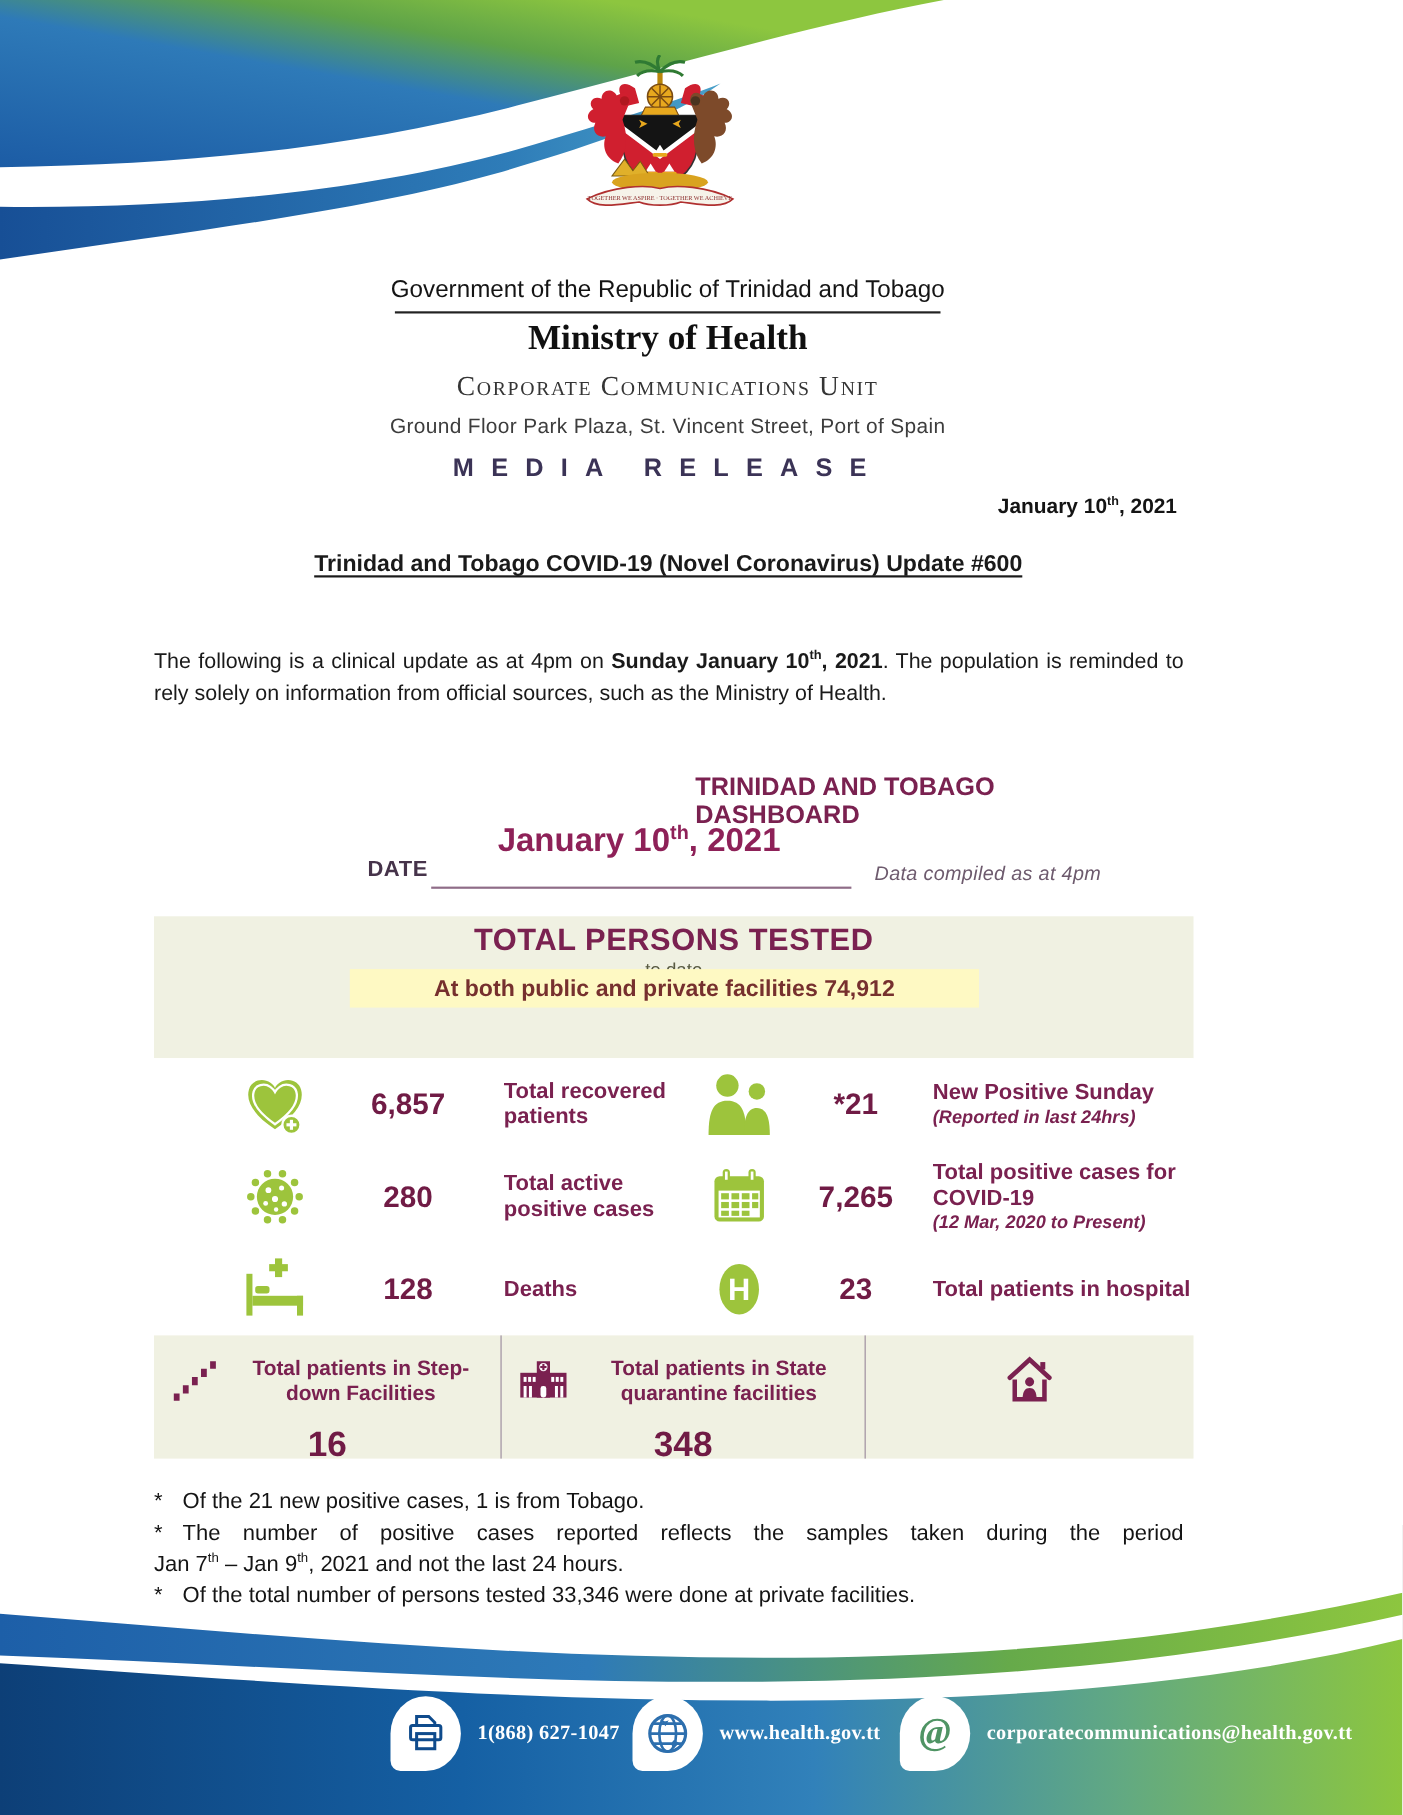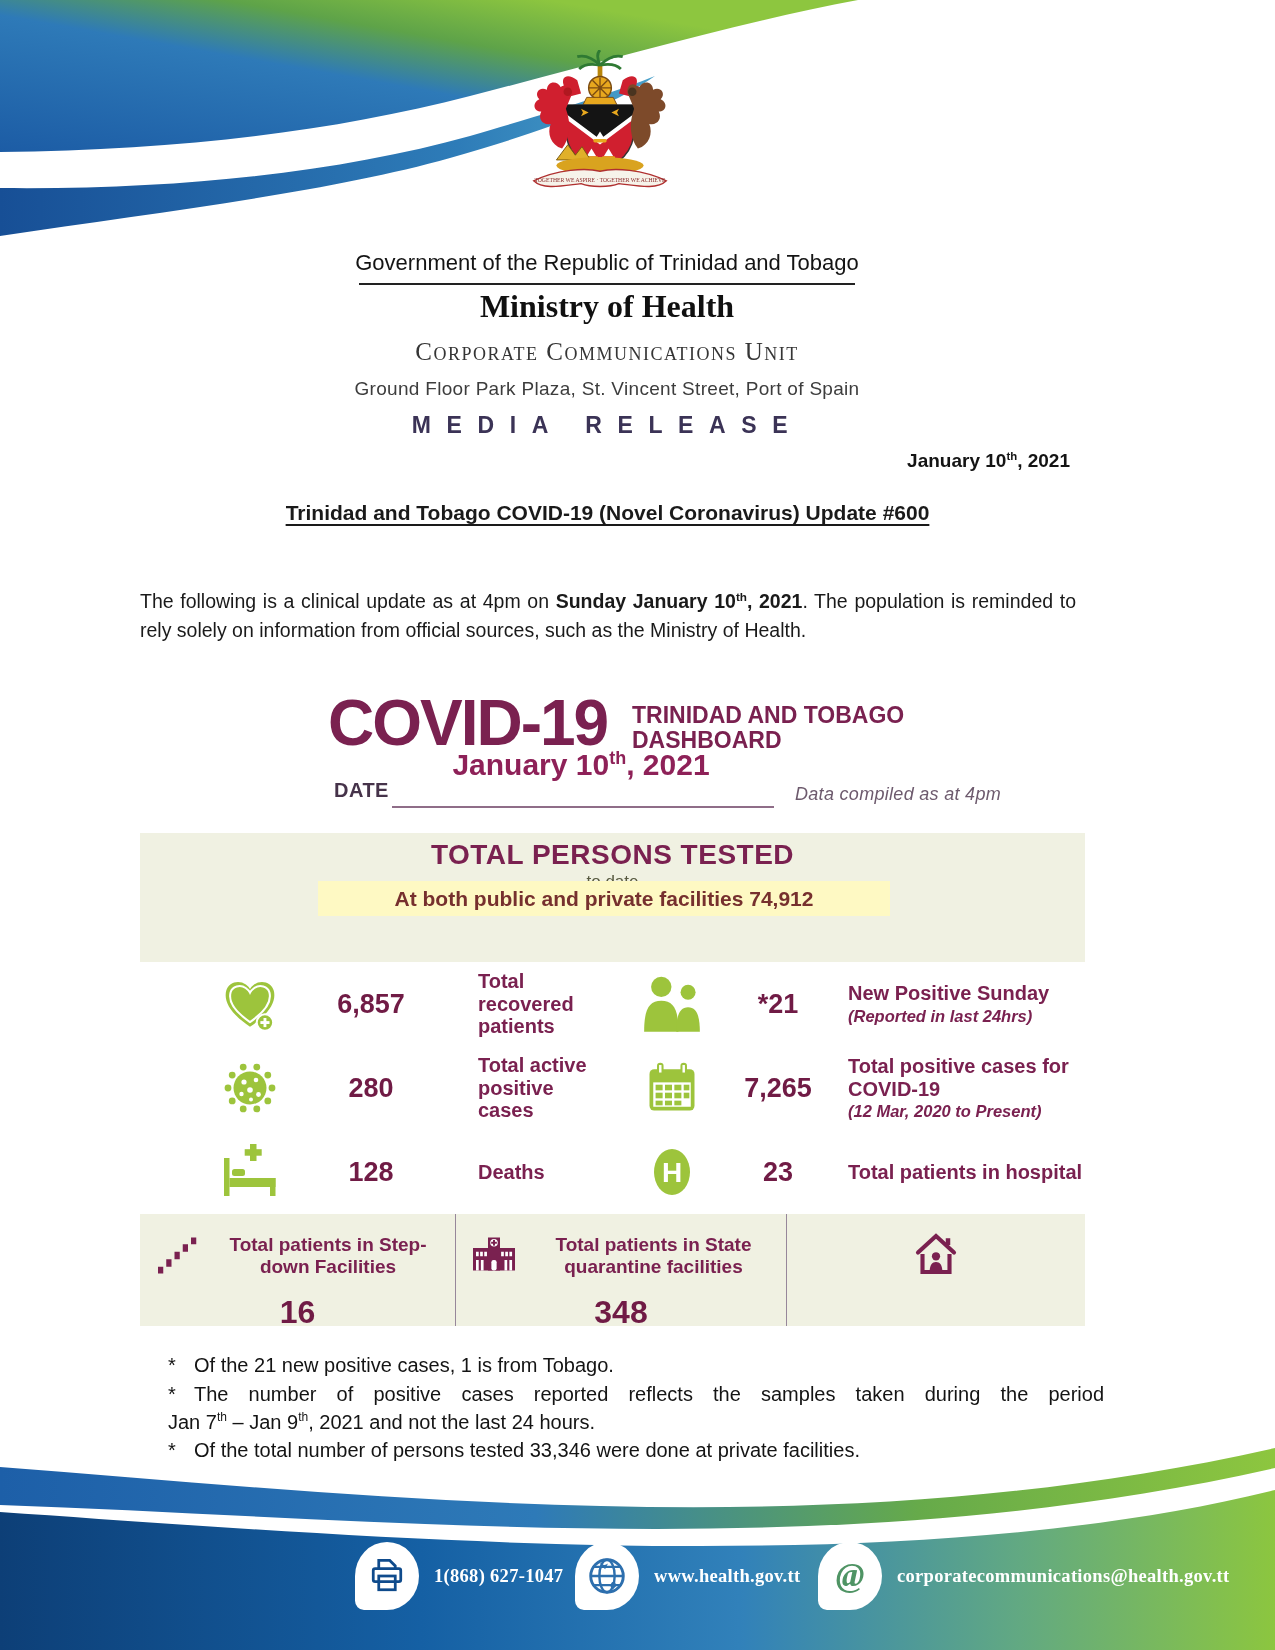--- a/index.html
+++ b/index.html
@@ -39,37 +39,37 @@
               text-align:center;line-height:35px;font-size:21px;font-weight:bold;color:#76302e;}
 
   
   .stats{left:140px;top:962px;width:945px;height:252px;background:#fff;display:grid;
          grid-template-columns:470px 475px;grid-template-rows:repeat(3,84px);}
   .stat{display:flex;align-items:center;}
   .stat .icon-box{width:92px;margin-left:64px;display:flex;justify-content:center;align-items:center;flex:0 0 auto;}
   .stat.right .icon-box{margin-left:16px;}
   .stat .value{width:150px;text-align:center;font-size:27px;font-weight:bold;color:#701b45;flex:0 0 auto;}
   .stat.right .value{width:120px;}
-  .stat .label{margin-left:32px;font-size:20px;font-weight:bold;color:#7a2150;line-height:1.13;max-width:235px;}
+  .stat .label{margin-left:12px;font-size:20px;font-weight:bold;color:#7a2150;line-height:1.13;max-width:235px;}
   .stat.right .label{margin-left:10px;max-width:250px;}
   .sublabel{font-style:italic;font-weight:600;font-size:16.5px;margin-top:2px;}
   .sublabel:empty{display:none;}
 
   
   .band2{left:140px;top:1214px;width:945px;height:112px;background:#f0f1e2;display:flex;}
   .facility{padding-top:16px;}
   .facility.c1{flex:0 0 315px;}
   .facility.c2{flex:0 0 330px;border-left:1.5px solid #97879a;}
   .facility.c3{flex:1;border-left:1.5px solid #97879a;}
   .fac-top{display:flex;align-items:center;justify-content:center;gap:13px;padding:0 12px;}
   .fac-label{font-size:19px;font-weight:bold;color:#7a2150;line-height:1.18;text-align:center;}
   .fac-value{text-align:center;font-size:32px;font-weight:bold;color:#701b45;margin-top:12px;}
 
   
-  .footnote{left:140px;width:936px;font-size:20px;color:#141414;line-height:1.35;margin-left:28px;}
+  .footnote{left:140px;width:936px;font-size:20px;color:#141414;line-height:1.35;}
   .fn-marker{display:inline-block;width:26px;}
   .fn-just{text-align:justify;text-align-last:justify;}
 
   
   .contact{color:#fff;font-family:"Liberation Serif",serif;font-weight:bold;display:flex;align-items:center;gap:15px;}
   .cicon{width:64px;height:68px;background:#fff;border-radius:50% 50% 50% 14%;
          display:flex;align-items:center;justify-content:center;flex:0 0 auto;}
   .c-lines{font-size:17.5px;line-height:1.32;letter-spacing:0.2px;}
   .c-single{font-size:18.5px;letter-spacing:0.3px;}
 </style>
@@ -144,21 +144,20 @@
     <div class="ministry">Ministry of Health</div>
     <div class="unit">Corporate Communications Unit</div>
     <div class="address">Ground Floor Park Plaza, St. Vincent Street, Port of Spain</div>
   </div>
 
   <div class="abs media-heading">MEDIA RELEASE</div>
   <div class="abs rel-date"><span>January 10</span><sup>th</sup><span>, 2021</span></div>
   <div class="abs rel-title">Trinidad and Tobago COVID-19 (Novel Coronavirus) Update #600</div>
   <div class="abs intro"><span>The following is a clinical update as at 4pm on </span><span style="font-weight: bold;">Sunday January 10</span><sup style="font-weight: bold;">th</sup><span style="font-weight: bold;">, 2021</span><span>. The population is reminded to rely solely on information from official sources, such as the Ministry of Health.</span></div>
 
-  <div class="abs covid-logo">COVID-19</div>
   <div class="abs covid-sub">
     <div>TRINIDAD AND TOBAGO</div>
     <div>DASHBOARD</div>
   </div>
   <div class="abs date-label">DATE</div>
   <div class="abs dash-date"><span>January 10</span><sup>th</sup><span>, 2021</span></div>
   <div class="abs date-line"></div>
   <div class="abs compiled">Data compiled as at 4pm</div>
 
   <div class="abs band1">

